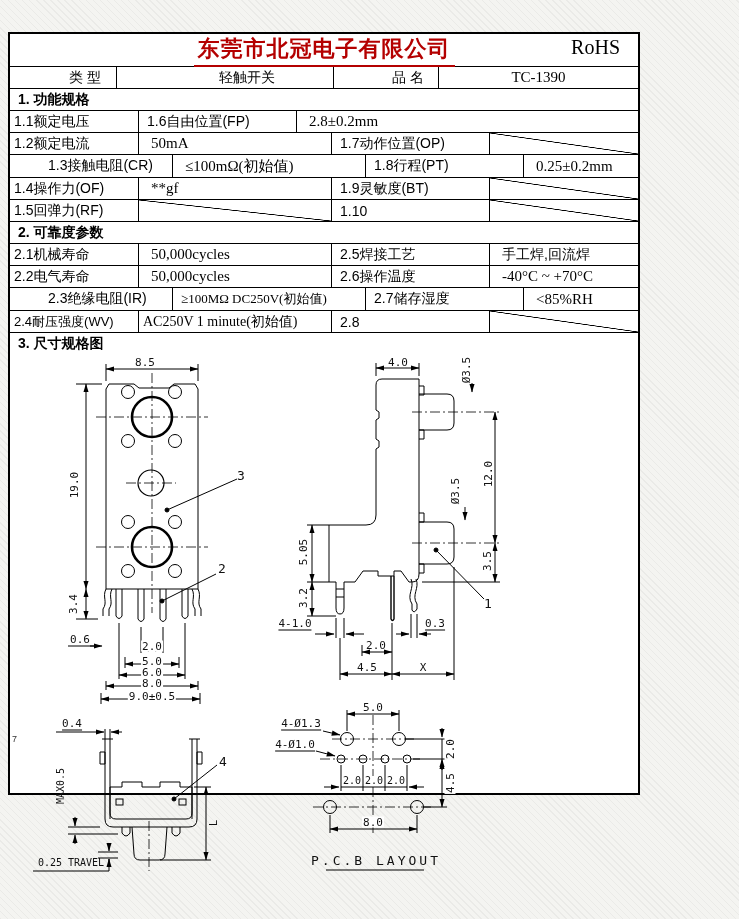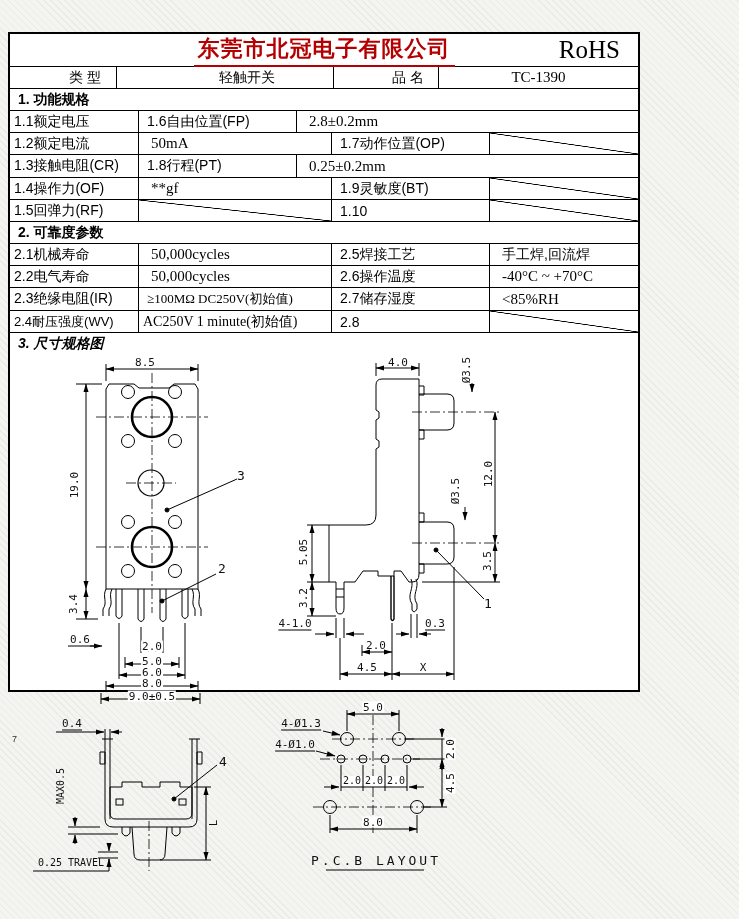--- a/index.html
+++ b/index.html
@@ -4,31 +4,31 @@
 <style>
   html,body{margin:0;padding:0;}
   body{
     width:739px;height:919px;position:relative;
     background-color:#f4f4f1;
     background-image:repeating-linear-gradient(45deg, rgba(120,120,120,.08) 0 1px, transparent 1px 5px);
     font-family:"Liberation Sans", sans-serif;
     -webkit-font-smoothing:antialiased;
   }
   .page{
-    position:absolute;left:8px;top:32px;width:632px;height:660px;
+    position:absolute;left:8px;top:32px;width:632px;height:763px;
     background:#fff;border:2px solid #000;box-sizing:border-box;
   }
   
   .row{display:flex;border-bottom:1px solid #000;box-sizing:border-box;}
   .cell{box-sizing:border-box;border-right:1px solid #000;display:flex;align-items:center;overflow:hidden;white-space:nowrap;}
   .cell:last-child{border-right:none;}
   .row-head{height:33px;position:relative;display:flex;align-items:center;justify-content:center;border-bottom:1px solid #000;box-sizing:border-box;}
   .title{font-size:22px;font-weight:bold;color:var(--accent,#b40000);border-bottom:2px solid var(--accent,#b40000);padding:0 4px 1px 4px;letter-spacing:1px;}
-  .rohs{position:absolute;right:18px;top:2px;font-family:"Liberation Serif",serif;font-size:25px;color:#000;}
-  .h22{height:22px;} .h23{height:23px;}
+  .rohs{position:absolute;right:18px;top:2px;font-family:"Liberation Serif",serif;font-size:20px;color:#000;}
+  .h22{height:22px;} .h23{height:23px;padding-left:34px;}
   .cjk{font-size:14px;color:#000;padding-left:44px;}
   .val{font-family:"Liberation Serif",serif;font-size:15px;}
   .sec{font-size:14px;padding-left:8px;font-weight:bold;}
   .pl4{padding-left:4px;} .pl8{padding-left:8px;} .pl12{padding-left:12px;}
   .ctr{justify-content:center;}
   .diag{background-image:linear-gradient(to top right, transparent calc(50% - 0.7px), #000 calc(50% - 0.2px), #000 calc(50% + 0.2px), transparent calc(50% + 0.7px));}
   
   .c1{width:129px;} .c2{width:193px;} .c3{width:158px;} .c4{flex:1;}
   
   .t1{width:107px;} .t2{width:217px;} .t3{width:105px;} .t4{flex:1;}
@@ -70,20 +70,21 @@
     <div class="cell c4 val pl12">2.8±0.2mm</div>
   </div>
   <div class="row h22">
     <div class="cell c1 cjk pl4">1.2额定电流</div>
     <div class="cell c2 val pl12">50mA</div>
     <div class="cell c3 cjk pl8">1.7动作位置(OP)</div>
     <div class="cell c4 diag"></div>
   </div>
   <div class="row h23">
     <div class="cell c1 cjk pl4">1.3接触电阻(CR)</div>
+    <div class="cell c2 val pl12">≤100mΩ(初始值)</div>
     <div class="cell c3 cjk pl8">1.8行程(PT)</div>
     <div class="cell c4 val pl12">0.25±0.2mm</div>
   </div>
   <div class="row h22">
     <div class="cell c1 cjk pl4">1.4操作力(OF)</div>
     <div class="cell c2 val pl12">**gf</div>
     <div class="cell c3 cjk pl8">1.9灵敏度(BT)</div>
     <div class="cell c4 diag"></div>
   </div>
   <div class="row h22">
@@ -116,21 +117,21 @@
     <div class="cell c4 val pl12">&lt;85%RH</div>
   </div>
   <div class="row h22">
     <div class="cell c1 cjk pl4" style="font-size:13px;">2.4耐压强度(WV)</div>
     <div class="cell c2 val pl4" style="font-size:14px;">AC250V 1 minute(初始值)</div>
     <div class="cell c3 cjk pl8">2.8</div>
     <div class="cell c4 diag"></div>
   </div>
 
   <div class="row h22" style="border-bottom:none;">
-    <div class="cell c4 sec cjk" style="border-right:none;font-style:italic;">3.  尺寸规格图</div>
+    <div class="cell c4 sec cjk" style="border-right:none;">3.  尺寸规格图</div>
   </div>
 
   <div class="draw">
     <svg width="628" height="533" viewBox="0 0 628 533">
       <defs>
         <marker id="ar" viewBox="0 0 10 8" refX="9.5" refY="4" markerWidth="9" markerHeight="7" orient="auto-start-reverse">
           <path d="M0,1 L10,4 L0,7 Z" fill="#000"></path>
         </marker>
       </defs>
       <g stroke="#000" stroke-width="1" fill="none">

